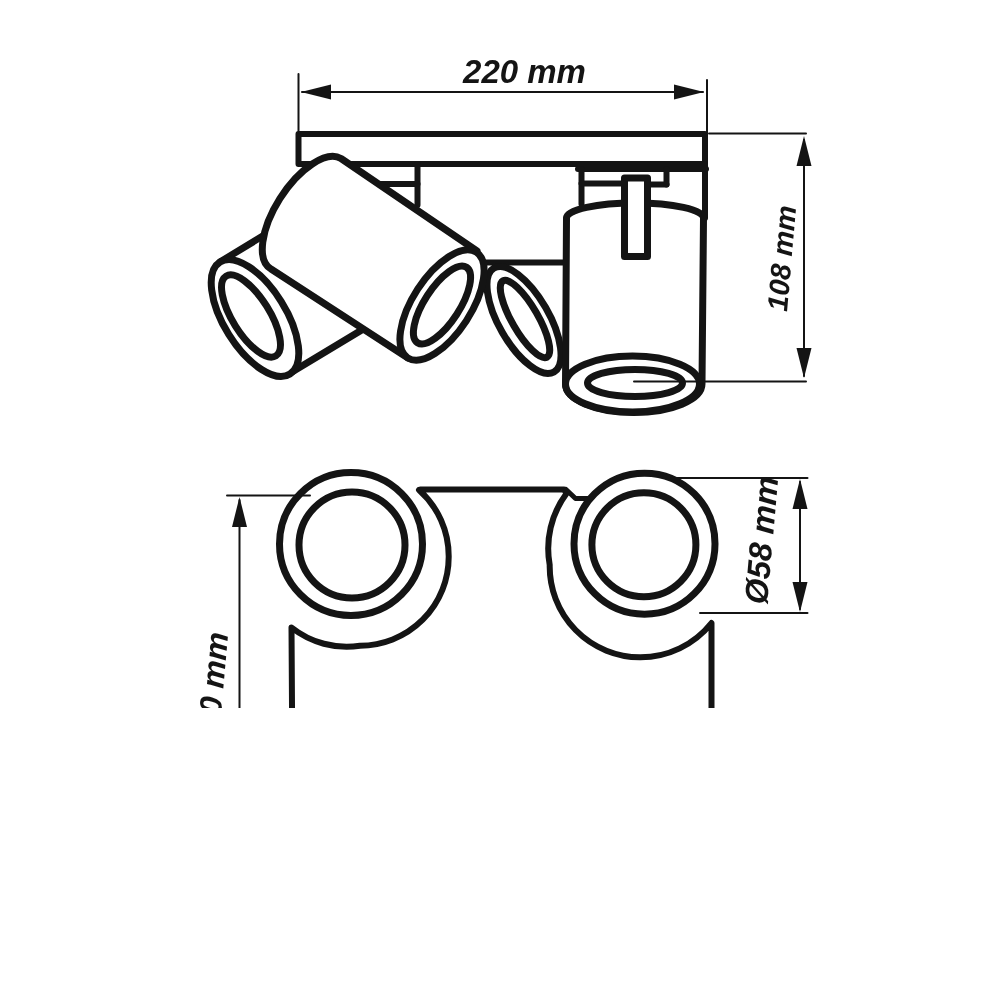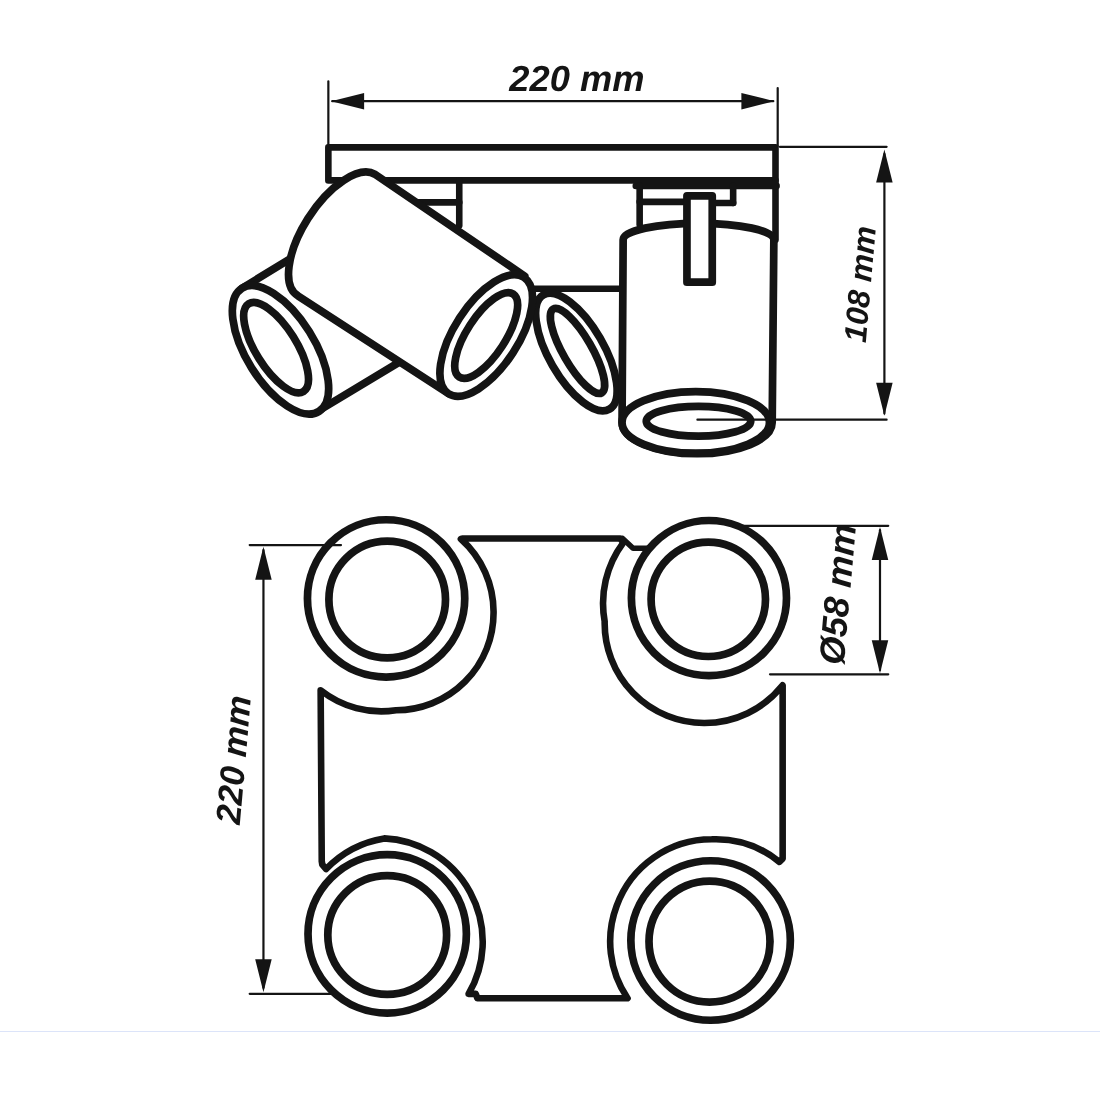--- a/index.html
+++ b/index.html
@@ -1,16 +1,16 @@
 <!DOCTYPE html>
 <html><head>
 <meta charset="utf-8">
 <style>
   html,body{margin:0;padding:0;background:#fff;}
-  .wrap{width:1000px;height:938px;position:relative;background:#1d4ed8;}
+  .wrap{width:1000px;height:708px;position:relative;background:#15803d;}
   text{font-family:"Liberation Sans",sans-serif;font-weight:bold;font-style:italic;fill:#141414;}
 </style>
 </head>
 <body>
 <div class="wrap">
 <svg width="1000" height="1000" viewBox="0 0 1000 1000" fill="none" stroke-linecap="round" stroke-linejoin="round">
 
   <rect x="0" y="0" width="1000" height="1000" fill="#ffffff" stroke="none"></rect>
 
   <rect x="298.5" y="134" width="406.5" height="30" stroke="#141414" stroke-width="6" fill="#fff"></rect>

